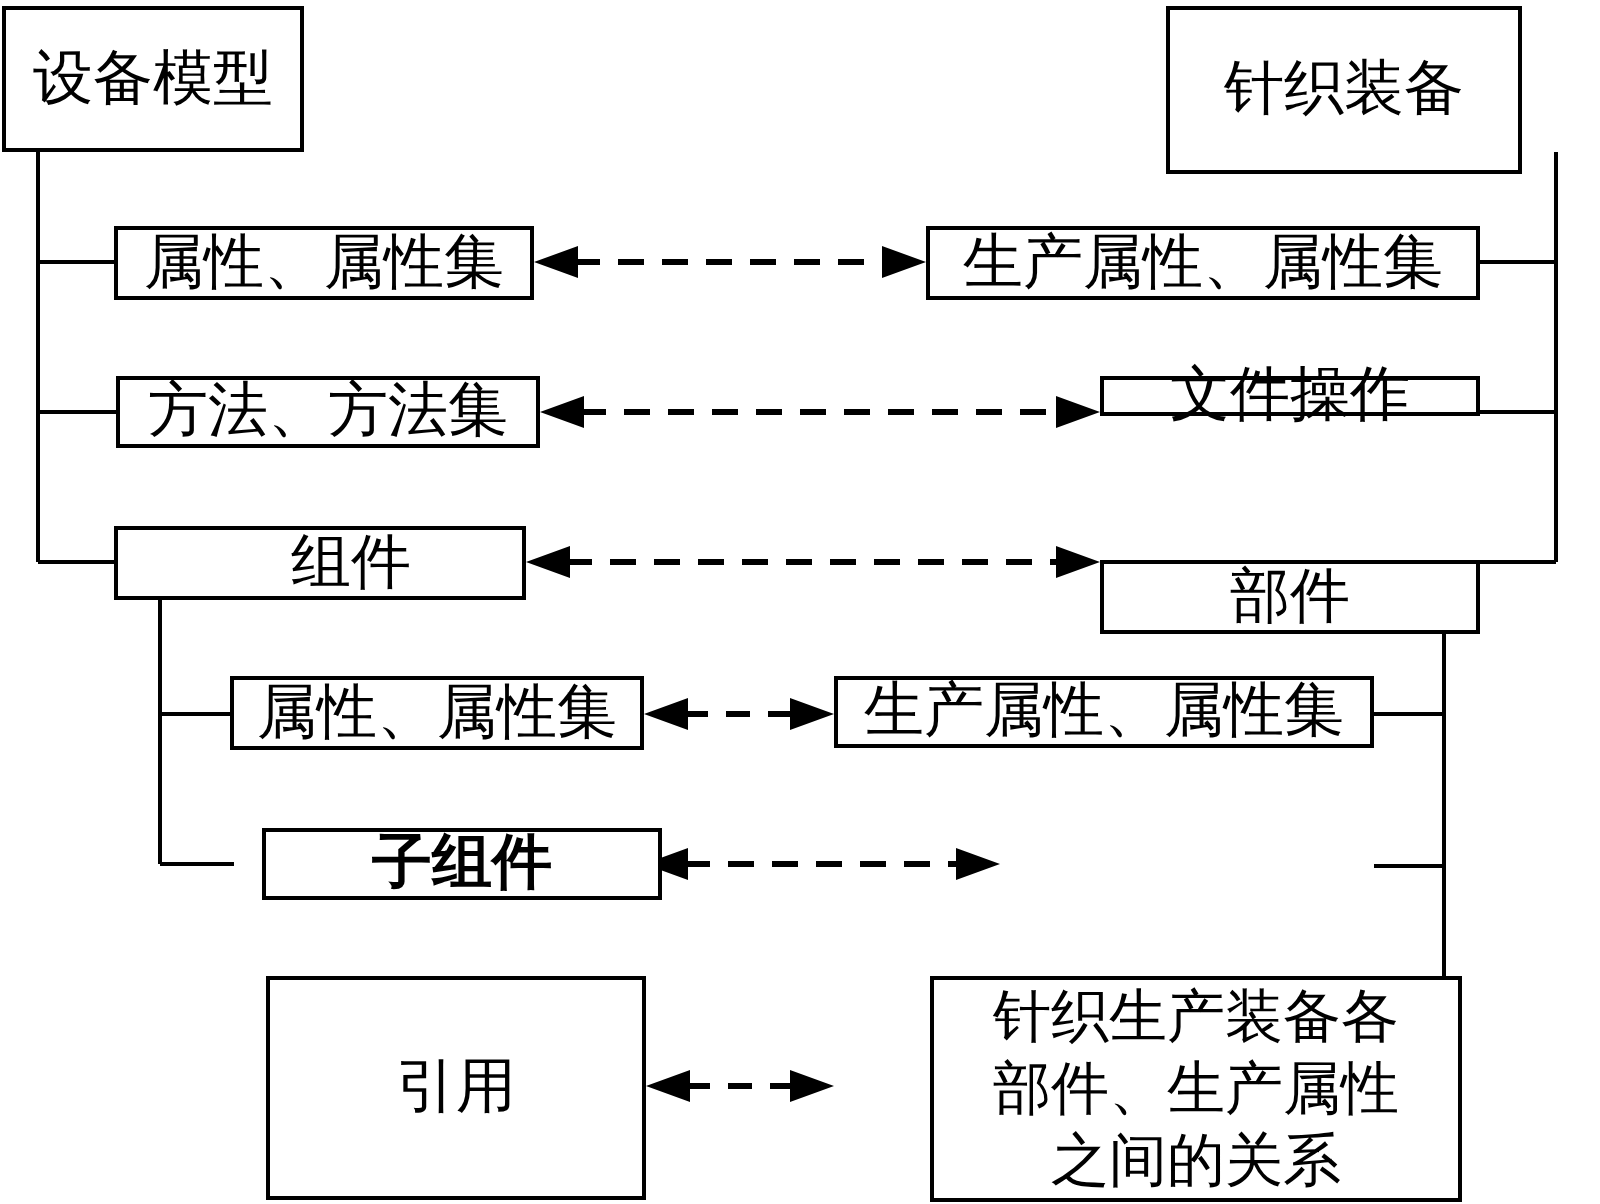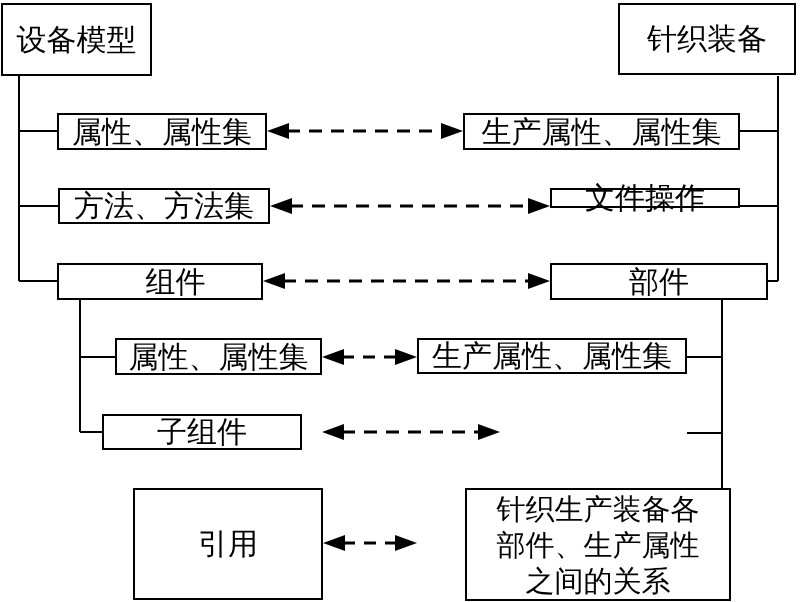--- a/index.html
+++ b/index.html
@@ -24,30 +24,30 @@
     background: #ffffff;
     display: flex;
     align-items: center;
     justify-content: center;
     text-align: center;
     font-size: 30px;
     line-height: 1;
     white-space: nowrap;
   }
   .box-equipment-model   { left: 1px;   top: 3px;   width: 151px; height: 73px; }
-  .box-knitting-equipment{ left: 583px; top: 3px;   width: 178px; height: 72px; margin-left: 35px; }
+  .box-knitting-equipment{ left: 583px; top: 3px;   width: 178px; height: 84px; }
   .box-attr-set-1        { left: 57px;  top: 113px; width: 210px; height: 37px; }
   .box-prod-attr-set-1   { left: 463px; top: 113px; width: 277px; height: 37px; }
   .box-method-set        { left: 58px;  top: 188px; width: 212px; height: 36px; }
   .box-file-operation    { left: 550px; top: 188px; width: 190px; height: 20px; }
   .box-component         { left: 57px;  top: 263px; width: 206px; height: 37px; padding-left: 31px; }
-  .box-part              { left: 550px; top: 263px; width: 218px; height: 37px; }
+  .box-part              { left: 550px; top: 280px; width: 190px; height: 37px; }
   .box-attr-set-2        { left: 115px; top: 338px; width: 207px; height: 37px; }
   .box-prod-attr-set-2   { left: 417px; top: 338px; width: 270px; height: 36px; }
-  .box-sub-component     { left: 102px; top: 414px; width: 200px; height: 36px; }
+  .box-sub-component     { left: 131px; top: 414px; width: 200px; height: 36px; font-weight: bold; }
   .box-sub-part          { left: 500px; top: 413px; width: 187px; height: 37px; }
   .box-reference         { left: 133px; top: 488px; width: 190px; height: 112px; text-align: right; }
   .box-relationship      {
     left: 417px; top: 488px; width: 266px; height: 113px;
     flex-direction: column;
     font-size: 29px;
     line-height: 36px;
     white-space: nowrap;
     margin-left: 48px;
   }

